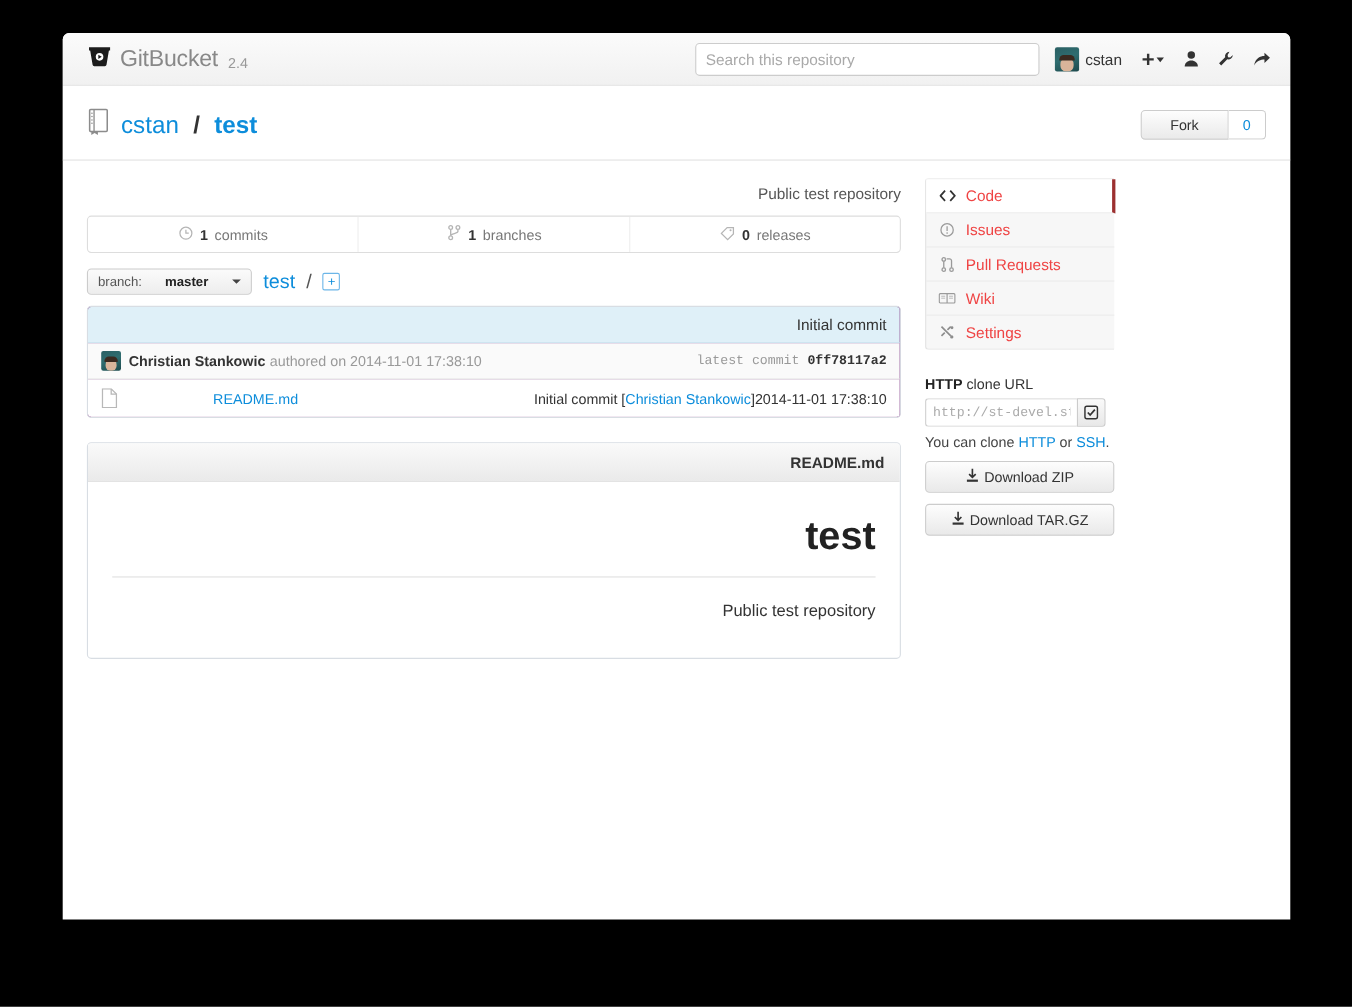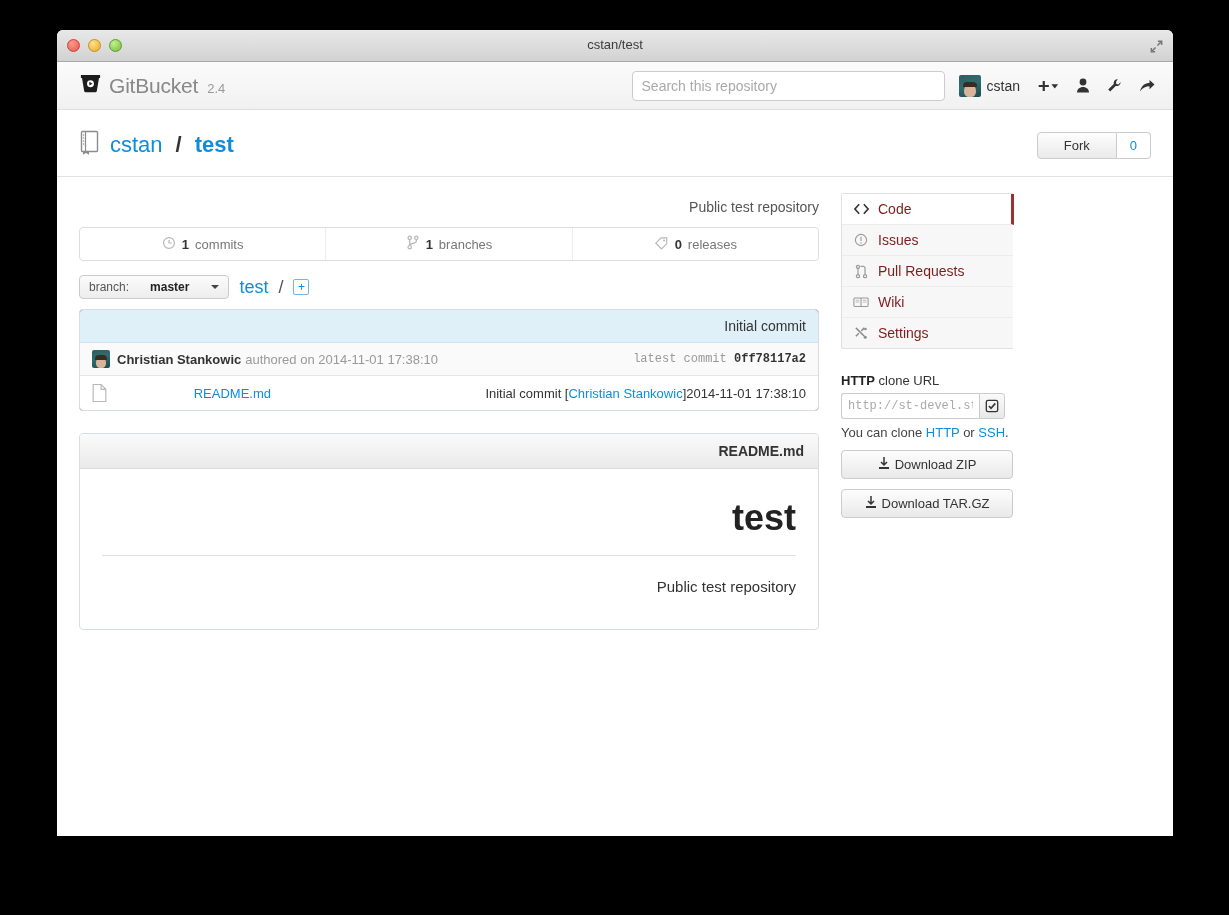--- a/index.html
+++ b/index.html
@@ -210,21 +210,21 @@
   #readme-body p { margin: 22px 0 0 0; font-size: 15px; color: #333; }
 
   
   #side-nav {
     border: 1px solid #e1e1e1; border-radius: 3px 0 0 3px;
     border-right: none; background: #f7f7f7;
     margin-top: -6px;
   }
   .nav-item {
     display: flex; align-items: center; gap: 8px;
-    padding: 7px 10px; font-size: 14px; color: #7f1d1d;
+    padding: 7px 10px; font-size: 14px; color: #ef4444;
     border-bottom: 1px solid #ececec;
   }
   .nav-item:last-child { border-bottom: none; }
   .nav-item.active {
     background: #fff;
     border-right: 3px solid #9c3030;
     margin-right: -1px;
   }
   .nav-ico { width: 18px; color: #888; display: flex; align-items: center; justify-content: center; }
 
@@ -253,36 +253,20 @@
     font-size: 13px; color: #333;
     background: linear-gradient(to bottom,#fdfdfd,#e9e9e9);
     border: 1px solid #ccc; border-radius: 4px;
   }
 </style>
 </head>
 <body>
 
 <div id="os-window">
 
-  <div id="titlebar">
-    <div class="traffic">
-      <span class="tl red"></span>
-      <span class="tl yellow"></span>
-      <span class="tl green"></span>
-    </div>
-    <div class="title">cstan/test</div>
-    <div id="fullscreen-btn">
-      <svg width="15" height="15" viewBox="0 0 16 16" fill="none" stroke="#777" stroke-width="1.6">
-        <path d="M9.5 2.5h4v4"></path>
-          <path d="M13.5 2.5l-4.5 4.5"></path>
-        <path d="M6.5 13.5h-4v-4"></path>
-          <path d="M2.5 13.5l4.5-4.5"></path>
-      </svg>
-    </div>
-  </div>
 
   <div id="gb-header">
     <div class="brand">
       <span>
         <svg width="23" height="23" viewBox="0 0 24 24">
           <path d="M3 5.5h18l-2.4 14.2a1.6 1.6 0 0 1-1.6 1.3H7a1.6 1.6 0 0 1-1.6-1.3z" fill="#1c1c1c"></path>
           <path d="M2 3.2h20v3H2z" fill="#1c1c1c"></path>
           <circle cx="12" cy="12.2" r="3.6" fill="#fff"></circle>
           <path d="M10.8 10.2l3.3 2-3.3 2z" fill="#1c1c1c"></path>
         </svg>

